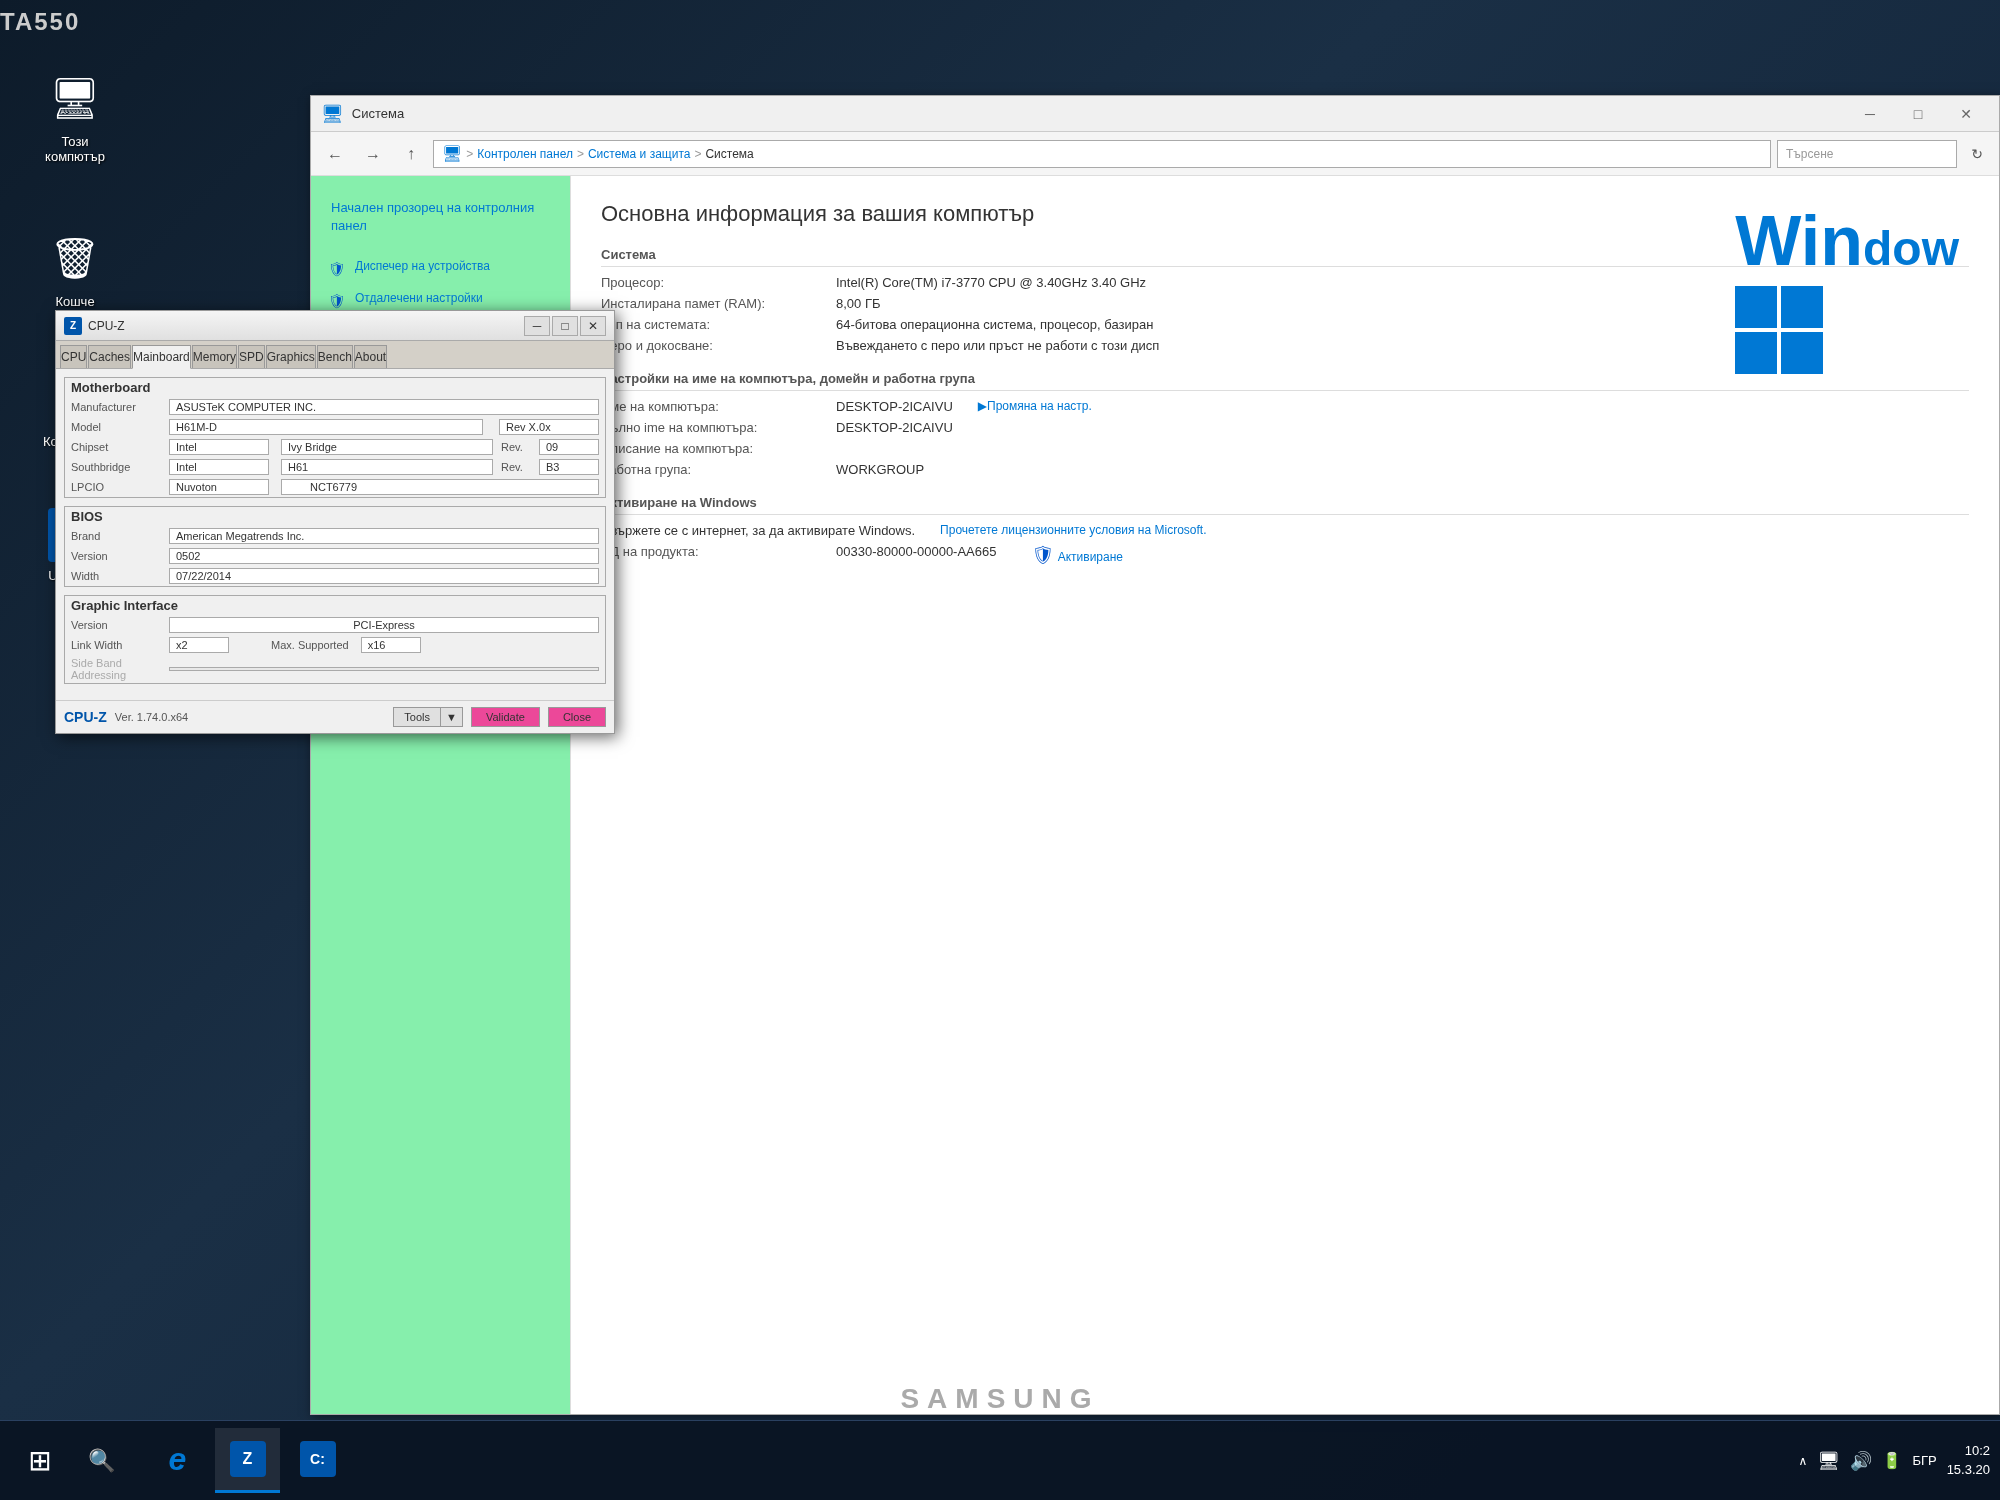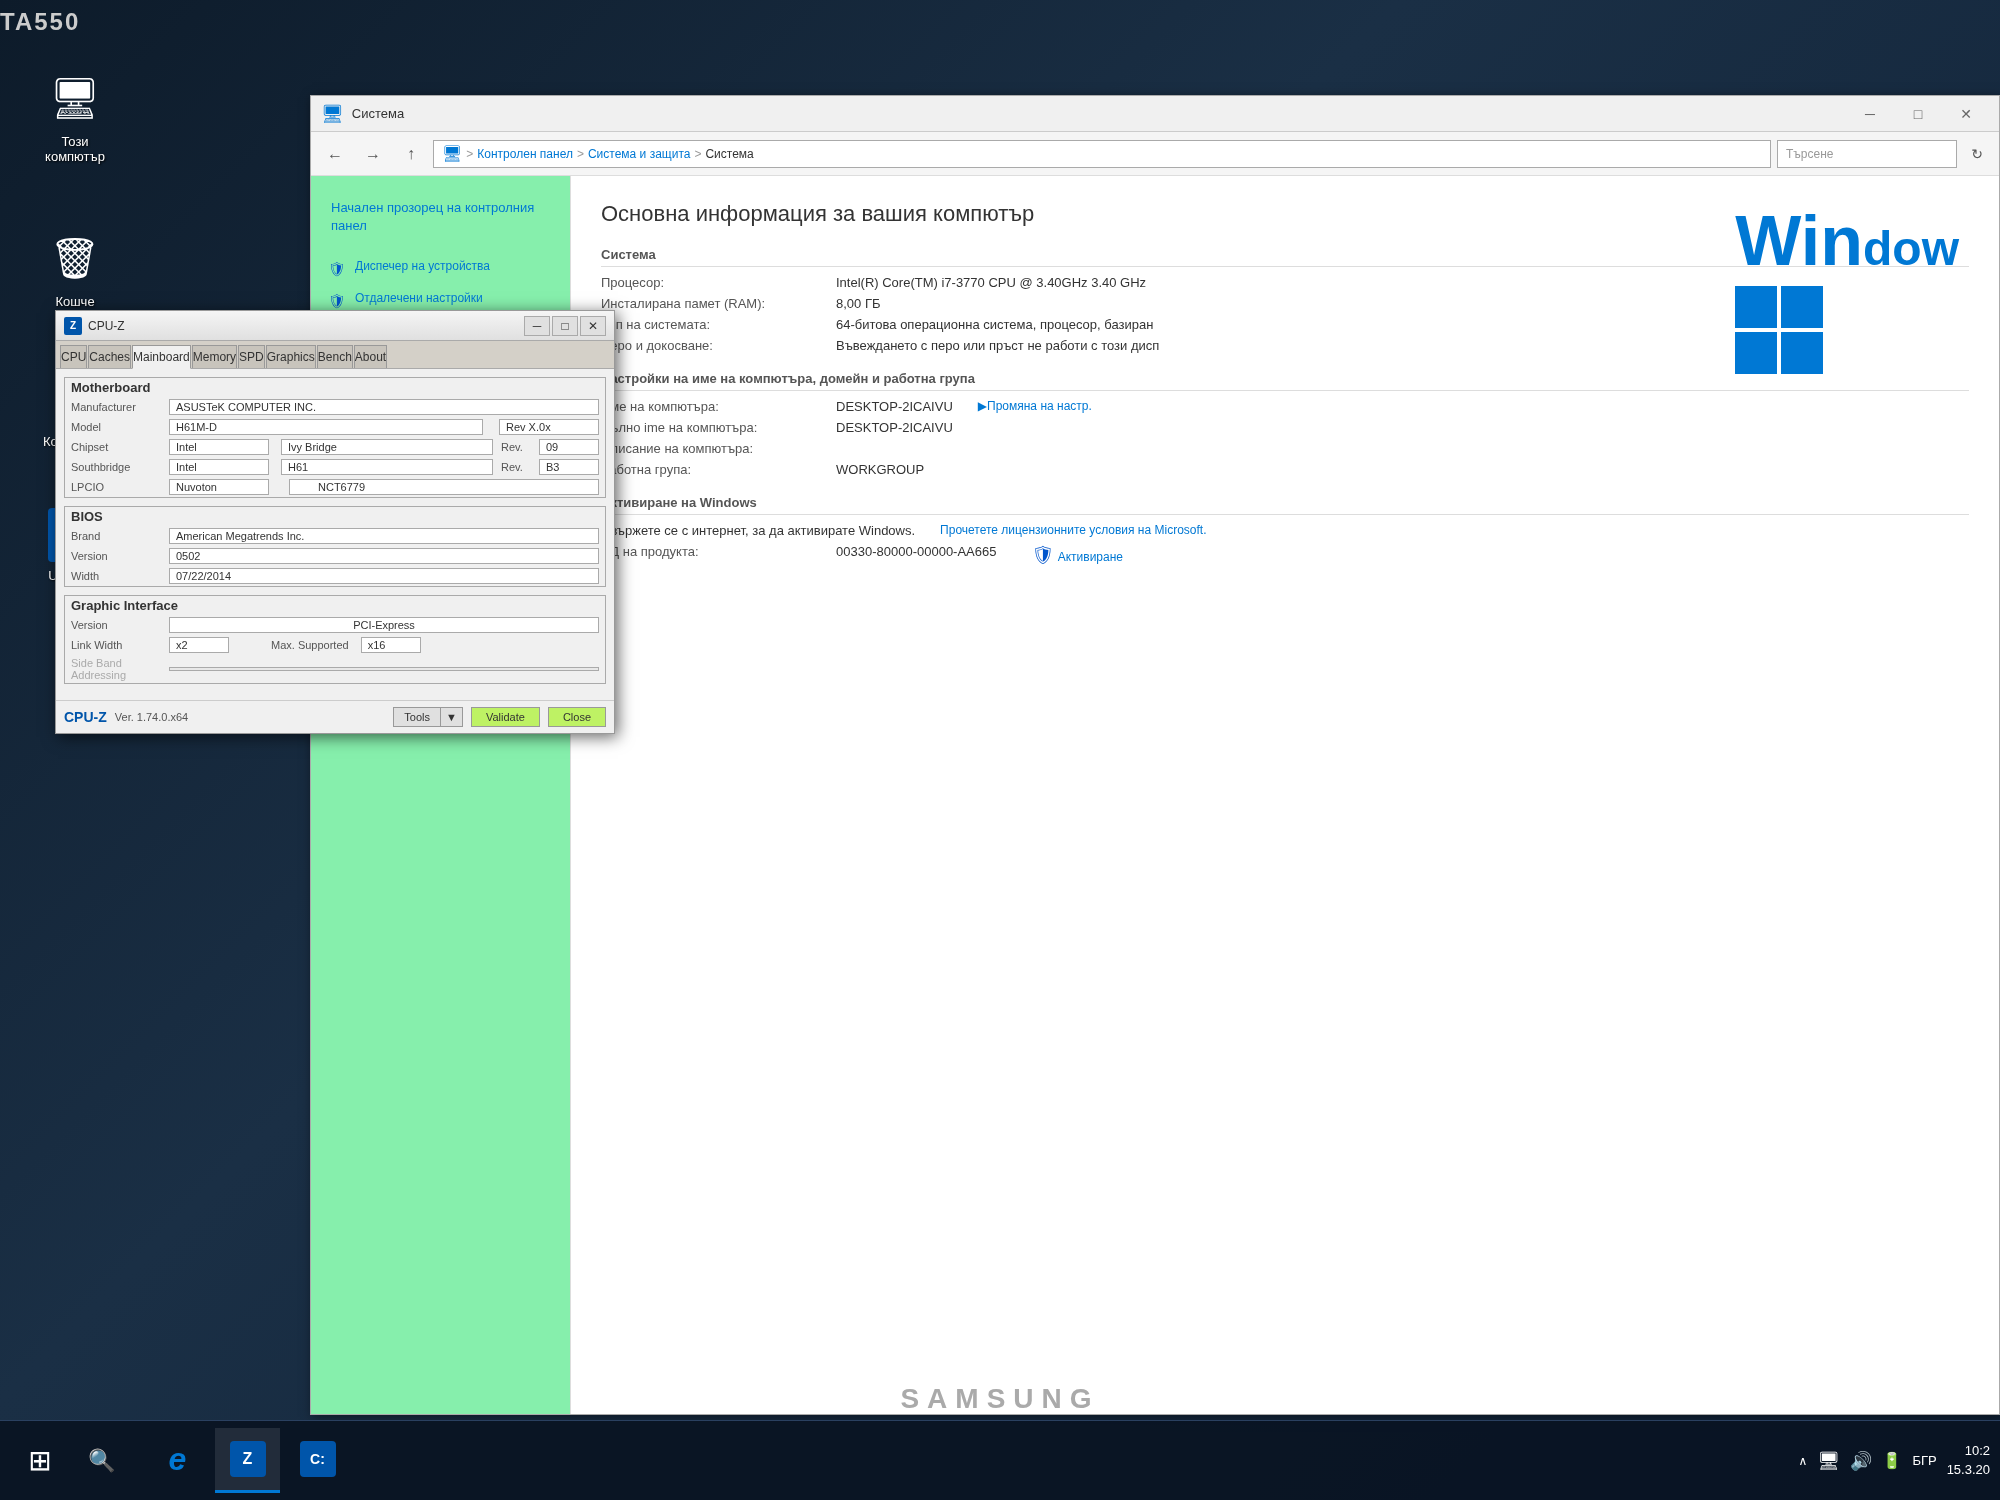--- a/index.html
+++ b/index.html
@@ -479,21 +479,21 @@
 
     .cpuz-footer-ver {
       font-size: 11px;
       color: #555;
       flex: 1;
     }
 
     .cpuz-btn {
       padding: 3px 14px;
       font-size: 11px;
-      background: #bef264;
+      background: #ec4899;
       border: 1px solid #999;
       cursor: pointer;
       color: #333;
     }
 
     .cpuz-tools-btn {
       display: flex;
       align-items: center;
       gap: 0;
     }
@@ -739,21 +739,21 @@
           <span class="cpuz-field-label">Southbridge</span>
           <span class="cpuz-field-value medium">Intel</span>
           <span class="cpuz-field-value" style="flex:1; margin-left:4px;">H61</span>
           <span class="cpuz-field-label" style="width:30px;">Rev.</span>
           <span class="cpuz-field-value small">B3</span>
         </div>
 
         <div class="cpuz-field-row">
           <span class="cpuz-field-label">LPCIO</span>
           <span class="cpuz-field-value medium">Nuvoton</span>
-          <span class="cpuz-field-value" style="flex:1; margin-left:12px;padding-left:28px;">NCT6779</span>
+          <span class="cpuz-field-value" style="flex:1; margin-left:4px;padding-left:28px;">NCT6779</span>
         </div>
       </div>
 
       <div class="cpuz-group">
         <div class="cpuz-group-title">BIOS</div>
 
         <div class="cpuz-field-row">
           <span class="cpuz-field-label">Brand</span>
           <span class="cpuz-field-value" style="flex:1;">American Megatrends Inc.</span>
         </div>

